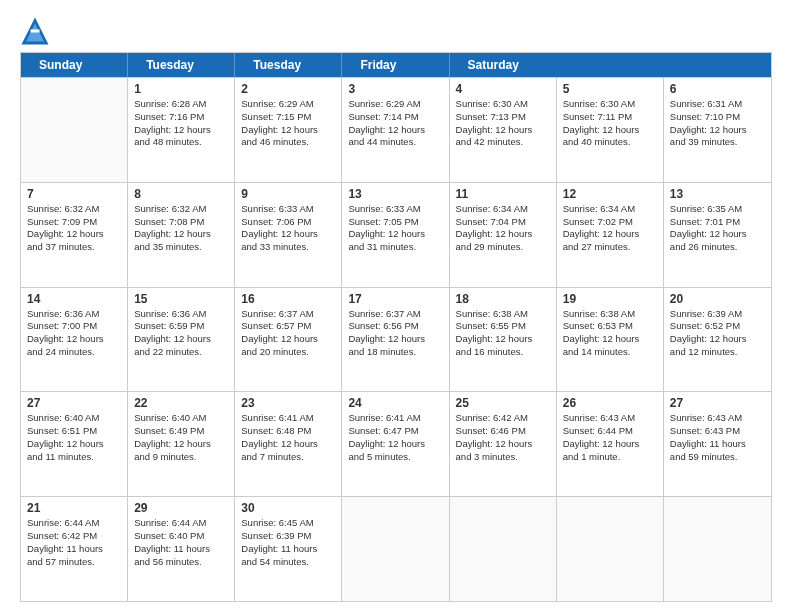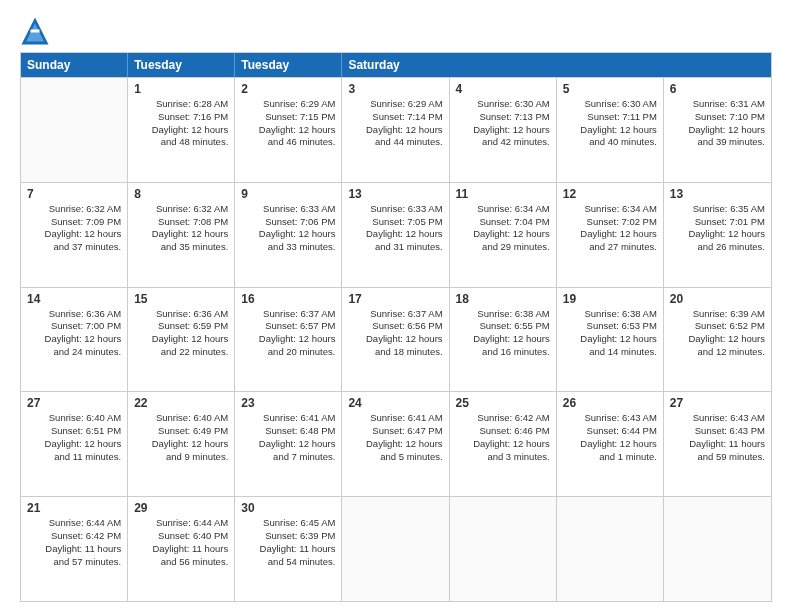--- a/index.html
+++ b/index.html
@@ -67,21 +67,21 @@
     }
     .cal-header {
       display: grid;
       grid-template-columns: repeat(7, 1fr);
       background: #1a6bb5;
     }
     .cal-header-cell {
       color: #fff;
       font-size: 12px;
       font-weight: bold;
-      padding: 5px 6px;
+      padding: 5px 18px;
       text-align: left;
       border-right: 1px solid rgba(255,255,255,0.3);
     }
     .cal-header-cell:last-child { border-right: none; }
     .cal-body {
       display: flex;
       flex-direction: column;
       flex: 1;
     }
     .cal-row {
@@ -104,21 +104,20 @@
     .cal-cell.empty { background: #fafafa; }
     .day-num {
       font-size: 12px;
       font-weight: bold;
       margin-bottom: 2px;
     }
     .cell-text {
       font-size: 9.5px;
       color: #333;
       line-height: 1.35;
-      text-align: right;
     }
   </style>
 </head>
 <body>
 
 <div class="page">
   <div class="header">
     <div class="logo">
       <svg class="logo-icon" viewBox="0 0 40 40">
         <polygon points="20,2 38,38 2,38" fill="#1a6bb5"></polygon>
@@ -134,20 +133,21 @@
       <div class="month-title"></div>
       <div class="subtitle"></div>
     </div>
   </div>
 
   <div class="calendar">
     <div class="cal-header">
     <div class="cal-header-cell">Sunday</div>
         <div class="cal-header-cell">Tuesday</div>
         <div class="cal-header-cell">Tuesday</div>
+        <div class="cal-header-cell">Friday</div>
         <div class="cal-header-cell">Saturday</div>
       </div>
     <div class="cal-body">
     <div class="cal-row">
           <div class="cal-cell empty"></div>
           <div class="cal-cell">
             <div class="day-num">1</div>
             <div class="cell-text">Sunrise: 6:28 AM<br>Sunset: 7:16 PM<br>Daylight: 12 hours<br>and 48 minutes.</div>
           </div>
           <div class="cal-cell">

